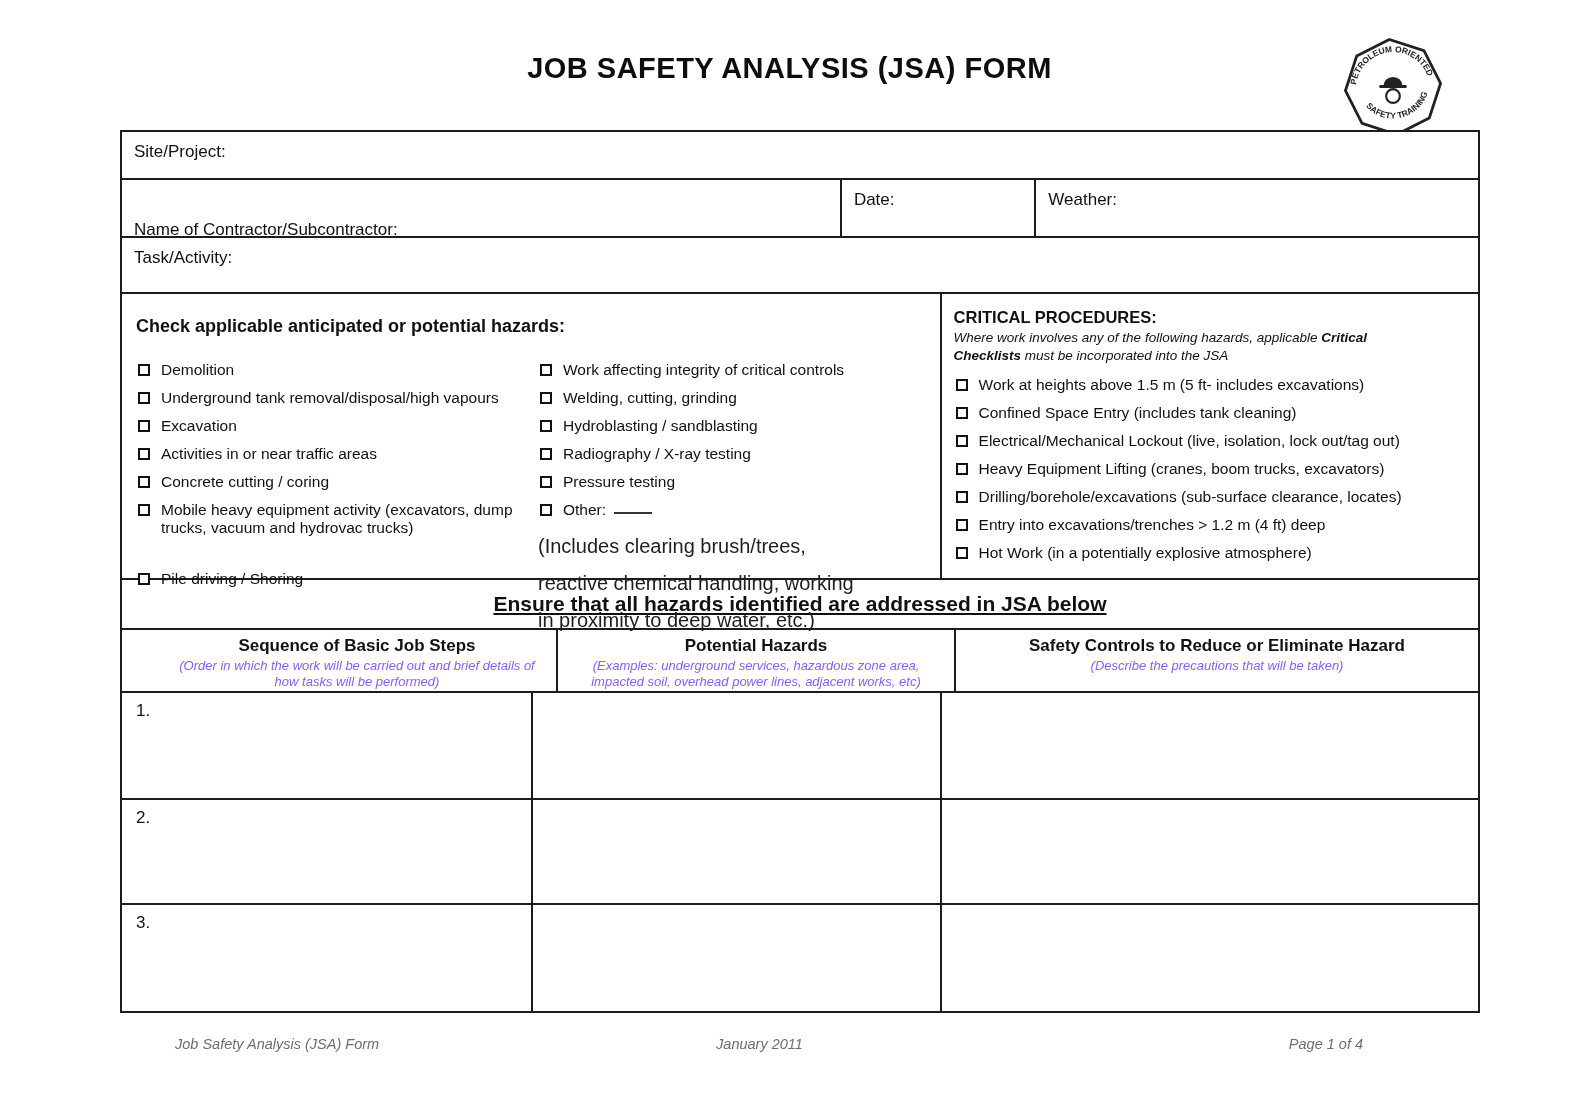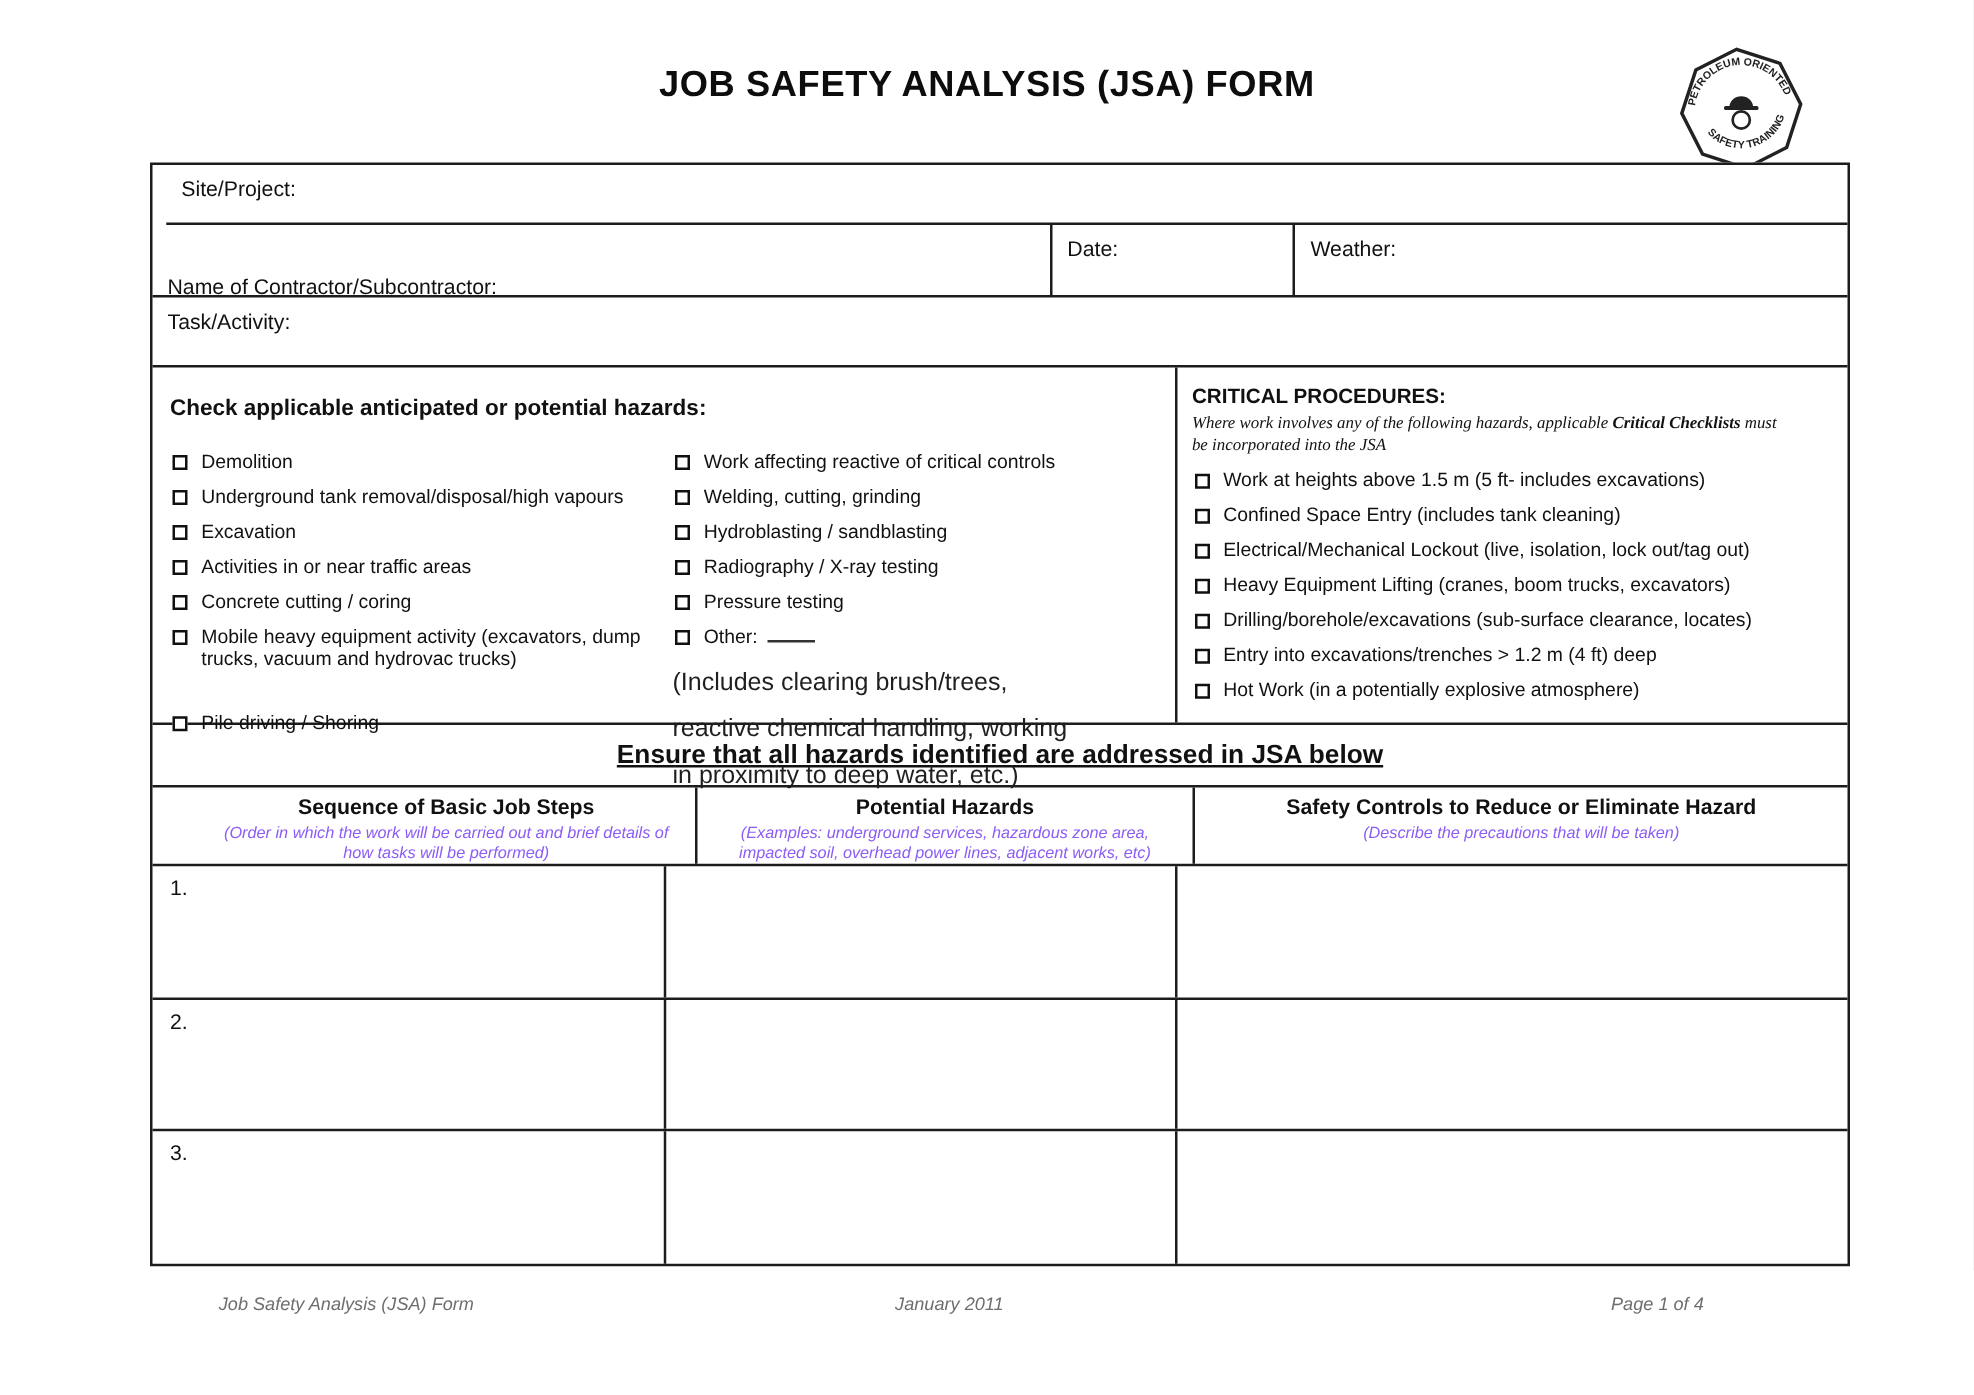--- a/index.html
+++ b/index.html
@@ -41,21 +41,21 @@
   .frow:last-child { border-bottom: none; }
   .cell { position: relative; }
   .cell + .cell { border-left: 2px solid #1c1c1c; }
   .label {
     font-size: 17px;
     padding: 10px 0 0 12px;
     display: inline-block;
   }
   .fill { flex: 1; min-height: 10px; }
 
-  .row-site { height: 48px; margin-left: 11px; }
+  .row-site { height: 48px; }
   .row-contract { height: 58px; }
   .row-task { height: 56px; }
 
   .w-contract { width: 720px; display: flex; margin-top: 30px; }
   .w-date { width: 195px; display: flex; }
   .w-weather { width: 445px; display: flex; }
 
   
   .row-hazards { height: 286px; }
   .hazards-left { width: 820px; padding: 22px 8px 0 14px; }
@@ -87,21 +87,20 @@
     max-width: 336px;
   }
 
   .critical-header { font-size: 16.5px; font-weight: bold; }
   .critical-intro {
     font-size: 13.5px;
     font-style: italic;
     line-height: 1.3;
     margin: 2px 0 12px 0;
     max-width: 480px;
-    font-family: Liberation Serif, serif;
   }
   .critical-intro b { font-weight: bold; }
 
   
   .row-banner { height: 50px; align-items: center; justify-content: center; }
   .banner-text {
     font-size: 21px;
     font-weight: bold;
     text-decoration: underline;
     text-align: center;
@@ -217,21 +216,21 @@
               <span class="chk-label">Mobile heavy equipment activity (excavators, dump trucks, vacuum and hydrovac trucks)</span>
             </div>
             <div class="chk-item" style="margin-top:32px;">
               <span class="chk"></span>
               <span class="chk-label">Pile driving / Shoring</span>
             </div>
           </div>
           <div class="hcol2">
             <div class="chk-item">
               <span class="chk"></span>
-              <span class="chk-label">Work affecting reactive of critical controls</span>
+              <span class="chk-label">Work affecting integrity of critical controls</span>
             </div>
             <div class="chk-item">
               <span class="chk"></span>
               <span class="chk-label">Welding, cutting, grinding</span>
             </div>
             <div class="chk-item">
               <span class="chk"></span>
               <span class="chk-label">Hydroblasting / sandblasting</span>
             </div>
             <div class="chk-item">

